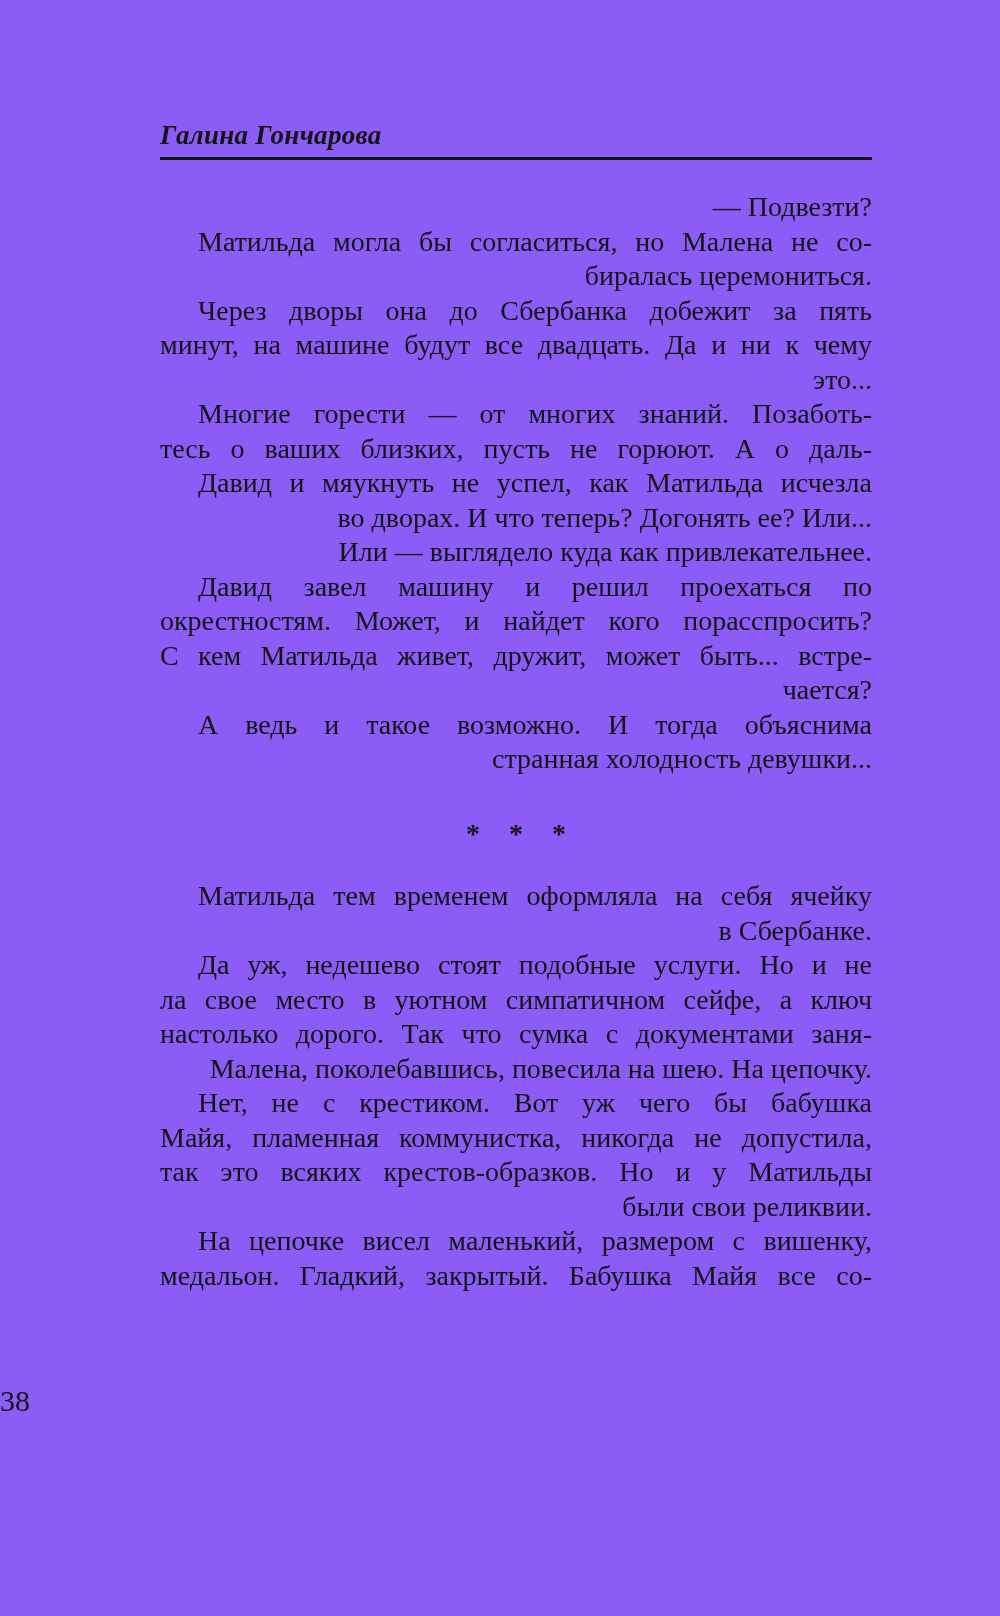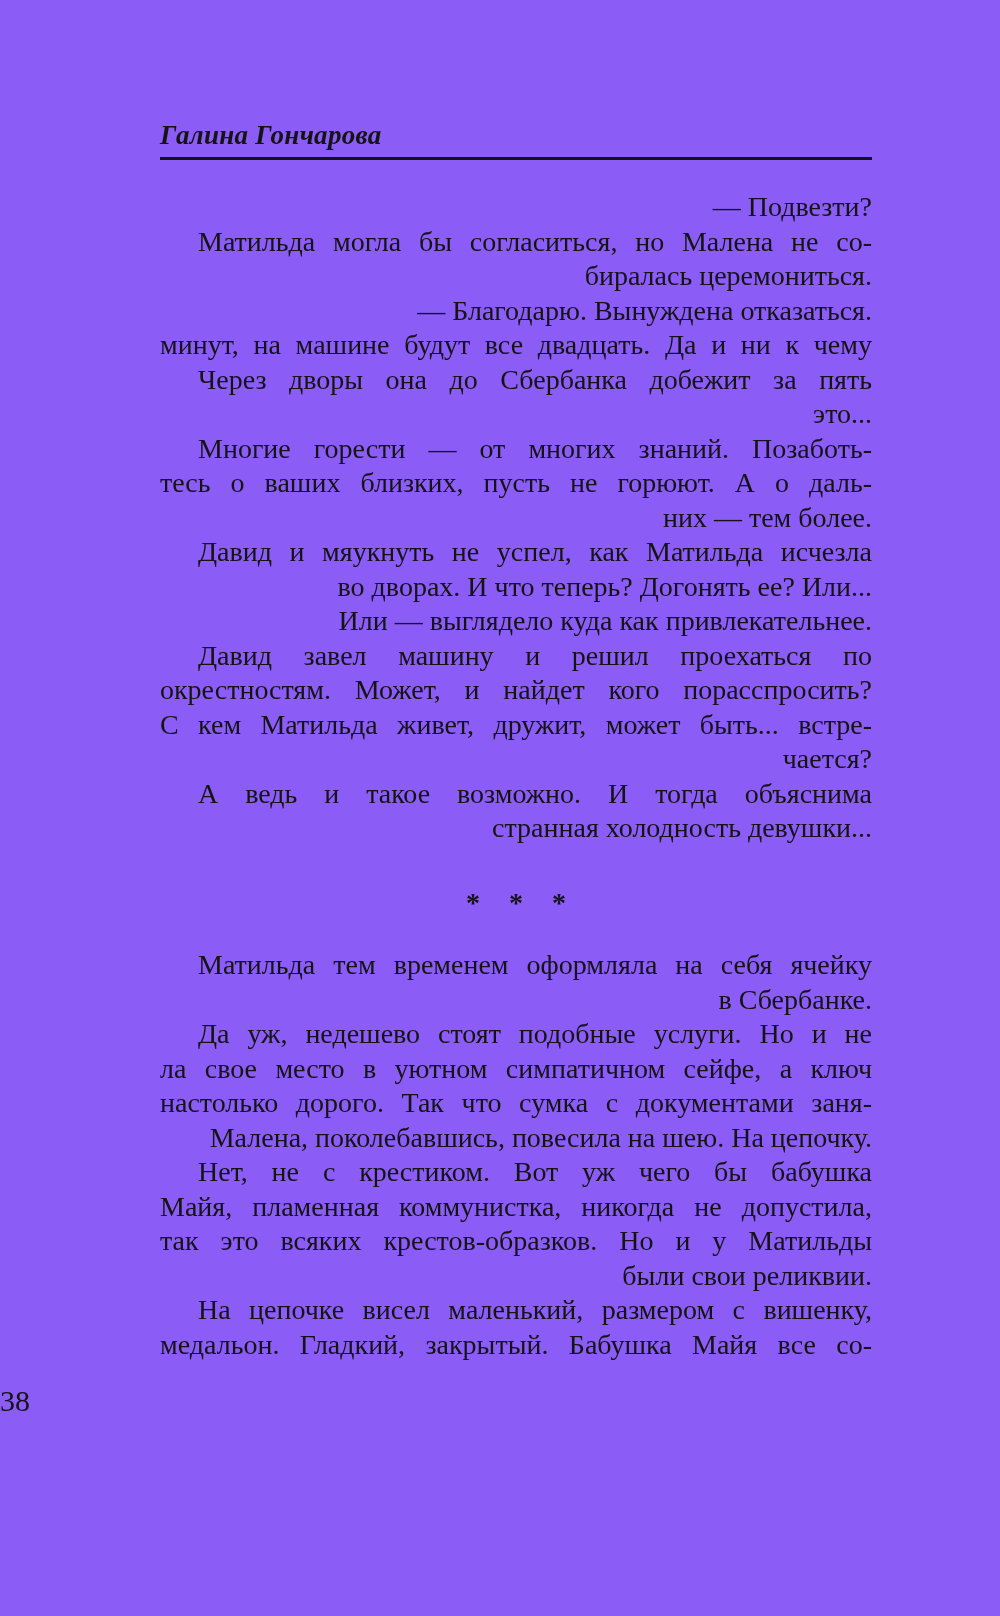--- a/index.html
+++ b/index.html
@@ -80,27 +80,25 @@
 
   <div class="header">
     <span class="author">Галина Гончарова</span>
     <div class="rule"></div>
   </div>
 
   <div class="text-block" id="text-block">
       <div class="line indent">— Подвезти?</div>
       <div class="line indent just">Матильда могла бы согласиться, но Малена не со-</div>
       <div class="line">биралась церемониться.</div>
-      <div class="line indent">— Благодарю. Вынуждена отказаться.</div>
+      <div class="line indent just">Через дворы она до Сбербанка добежит за пять</div>
       <div class="line just">минут, на машине будут все двадцать. Да и ни к чему</div>
-      <div class="line indent just">Через дворы она до Сбербанка добежит за пять</div>
       <div class="line">это...</div>
       <div class="line indent just">Многие горести — от многих знаний. Позаботь-</div>
       <div class="line just">тесь о ваших близких, пусть не горюют. А о даль-</div>
-      <div class="line">них — тем более.</div>
       <div class="line indent just">Давид и мяукнуть не успел, как Матильда исчезла</div>
       <div class="line">во дворах. И что теперь? Догонять ее? Или...</div>
       <div class="line indent">Или — выглядело куда как привлекательнее.</div>
       <div class="line indent just">Давид завел машину и решил проехаться по</div>
       <div class="line just">окрестностям. Может, и найдет кого порасспросить?</div>
       <div class="line just">С кем Матильда живет, дружит, может быть... встре-</div>
       <div class="line">чается?</div>
       <div class="line indent just">А ведь и такое возможно. И тогда объяснима</div>
       <div class="line">странная холодность девушки...</div>
       <div class="separator">* * *</div>

